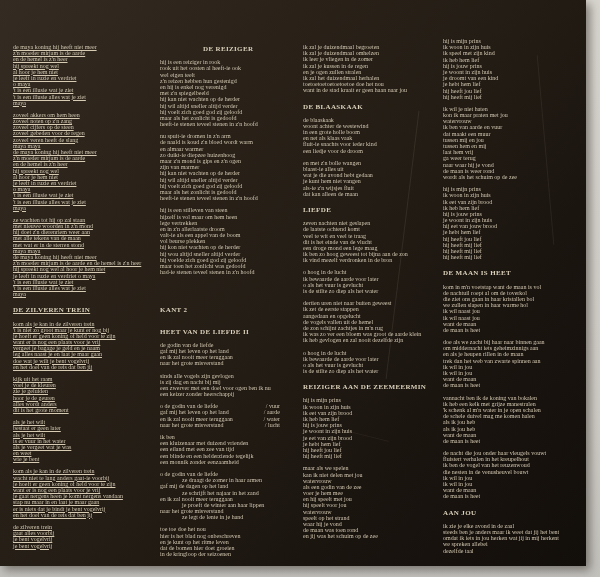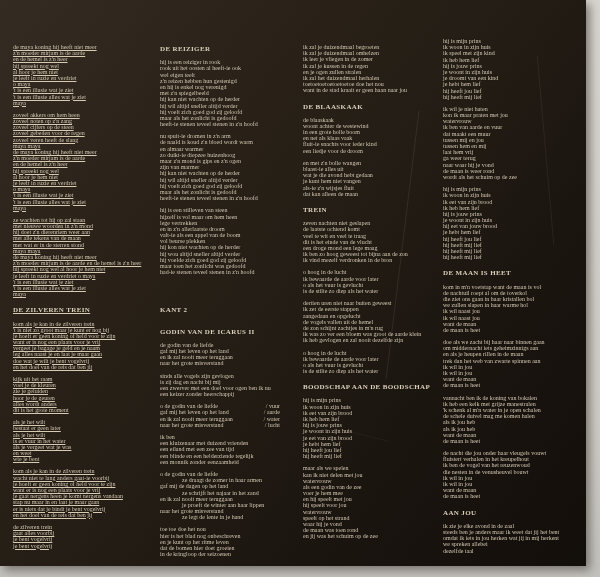--- a/index.html
+++ b/index.html
@@ -20,21 +20,21 @@
   .col{
     position:absolute;white-space:nowrap;color:#d7cbb4;
     font-size:6px;line-height:6.2px;
     text-shadow:0 0 1px rgba(0,0,0,.35);
   }
   .col-1{left:13px;top:44px;text-decoration:underline;}
   .col-2{left:160px;top:46px;}
   .col-3{left:303px;top:44px;font-family:Liberation Serif, serif;}
   .col-4{left:443px;top:38px;}
   .heading{font-weight:bold;font-size:7px;letter-spacing:.35px;margin:10px 0 7px;color:#ddd2bc;}
-  .col .heading:first-child{margin-top:0;}
+  .col .heading:first-child{margin-top:0;margin-left:43px;}
   .heading.kant{margin-top:32px;margin-bottom:15px;}
   .stanza{margin-bottom:6px;}
   .line{height:6.2px;}
   .line.with-annot{display:flex;justify-content:space-between;min-width:120px;}
   .line .annot{padding-left:10px;}
   .line.indent{padding-left:22px;}
 </style>
 </head>
 <body>
 
@@ -169,21 +169,21 @@
           <div class="line">en in z'n allerlaatste droom</div>
           <div class="line">valt-ie als een appel van de boom</div>
           <div class="line">vol beurse plekken</div>
           <div class="line">hij kon niet wachten op de herder</div>
           <div class="line">hij wou altijd sneller altijd verder</div>
           <div class="line">hij voelde zich goed god zij geloofd</div>
           <div class="line">maar toen het zonlicht was gedoofd</div>
           <div class="line">had-ie stenen teveel stenen in z'n hoofd</div>
         </div>
         <div class="heading kant">KANT 2</div>
-        <div class="heading">GODIN VAN DE ICARUS II</div>
+        <div class="heading">HEET VAN DE LIEFDE II</div>
         <div class="stanza">
           <div class="line">de godin van de liefde</div>
           <div class="line">gaf mij het leven op het land</div>
           <div class="line">en ik zal nooit meer teruggaan</div>
           <div class="line">naar het grote misverstand</div>
         </div>
         <div class="stanza">
           <div class="line">sinds alle vogels zijn gevlogen</div>
           <div class="line">is zij dag en nacht bij mij</div>
           <div class="line">een zwerver met een doel voor ogen ben ik nu</div>
@@ -253,21 +253,21 @@
           <div class="line">een liedje voor de droom</div>
         </div>
         <div class="stanza">
           <div class="line">en met z'n bolle wangen</div>
           <div class="line">blaast-ie alles uit</div>
           <div class="line">wat je die avond hebt gedaan</div>
           <div class="line">je kunt hem niet vangen</div>
           <div class="line">als-ie z'n wijsjes fluit</div>
           <div class="line">dat kan alleen de maan</div>
         </div>
-        <div class="heading">TREIN</div>
+        <div class="heading">LIEFDE</div>
         <div class="stanza">
           <div class="line">zeven nachten niet geslapen</div>
           <div class="line">de laatste ochtend komt</div>
           <div class="line">veel te wit en veel te traag</div>
           <div class="line">dit is het einde van de vlucht</div>
           <div class="line">een  droge mond een lege maag</div>
           <div class="line">ik ben zo hoog geweest tot bijna aan de zon</div>
           <div class="line">ik vind mezelf verdronken in de bron</div>
         </div>
         <div class="stanza">
@@ -284,21 +284,21 @@
           <div class="line">de zon schijnt zachtjes in m'n rug</div>
           <div class="line">ik was zo ver een bloem was groot de aarde klein</div>
           <div class="line">ik heb gevlogen en zal nooit dezelfde zijn</div>
         </div>
         <div class="stanza">
           <div class="line">o hoog in de lucht</div>
           <div class="line">ik bewaarde de aarde voor later</div>
           <div class="line">o als het vuur is gevlucht</div>
           <div class="line">is de stilte zo diep als het water</div>
         </div>
-        <div class="heading">BOODSCHAP AAN DE BOODSCHAP</div>
+        <div class="heading">REIZIGER AAN DE ZEEMEERMIN</div>
         <div class="stanza">
           <div class="line">hij is mijn prins</div>
           <div class="line">ik woon in zijn huis</div>
           <div class="line">ik eet van zijn brood</div>
           <div class="line">ik heb hem lief</div>
           <div class="line">hij is jouw prins</div>
           <div class="line">je woont in zijn huis</div>
           <div class="line">je eet van zijn brood</div>
           <div class="line">je hebt hem lief</div>
           <div class="line">hij heeft jou lief</div>

